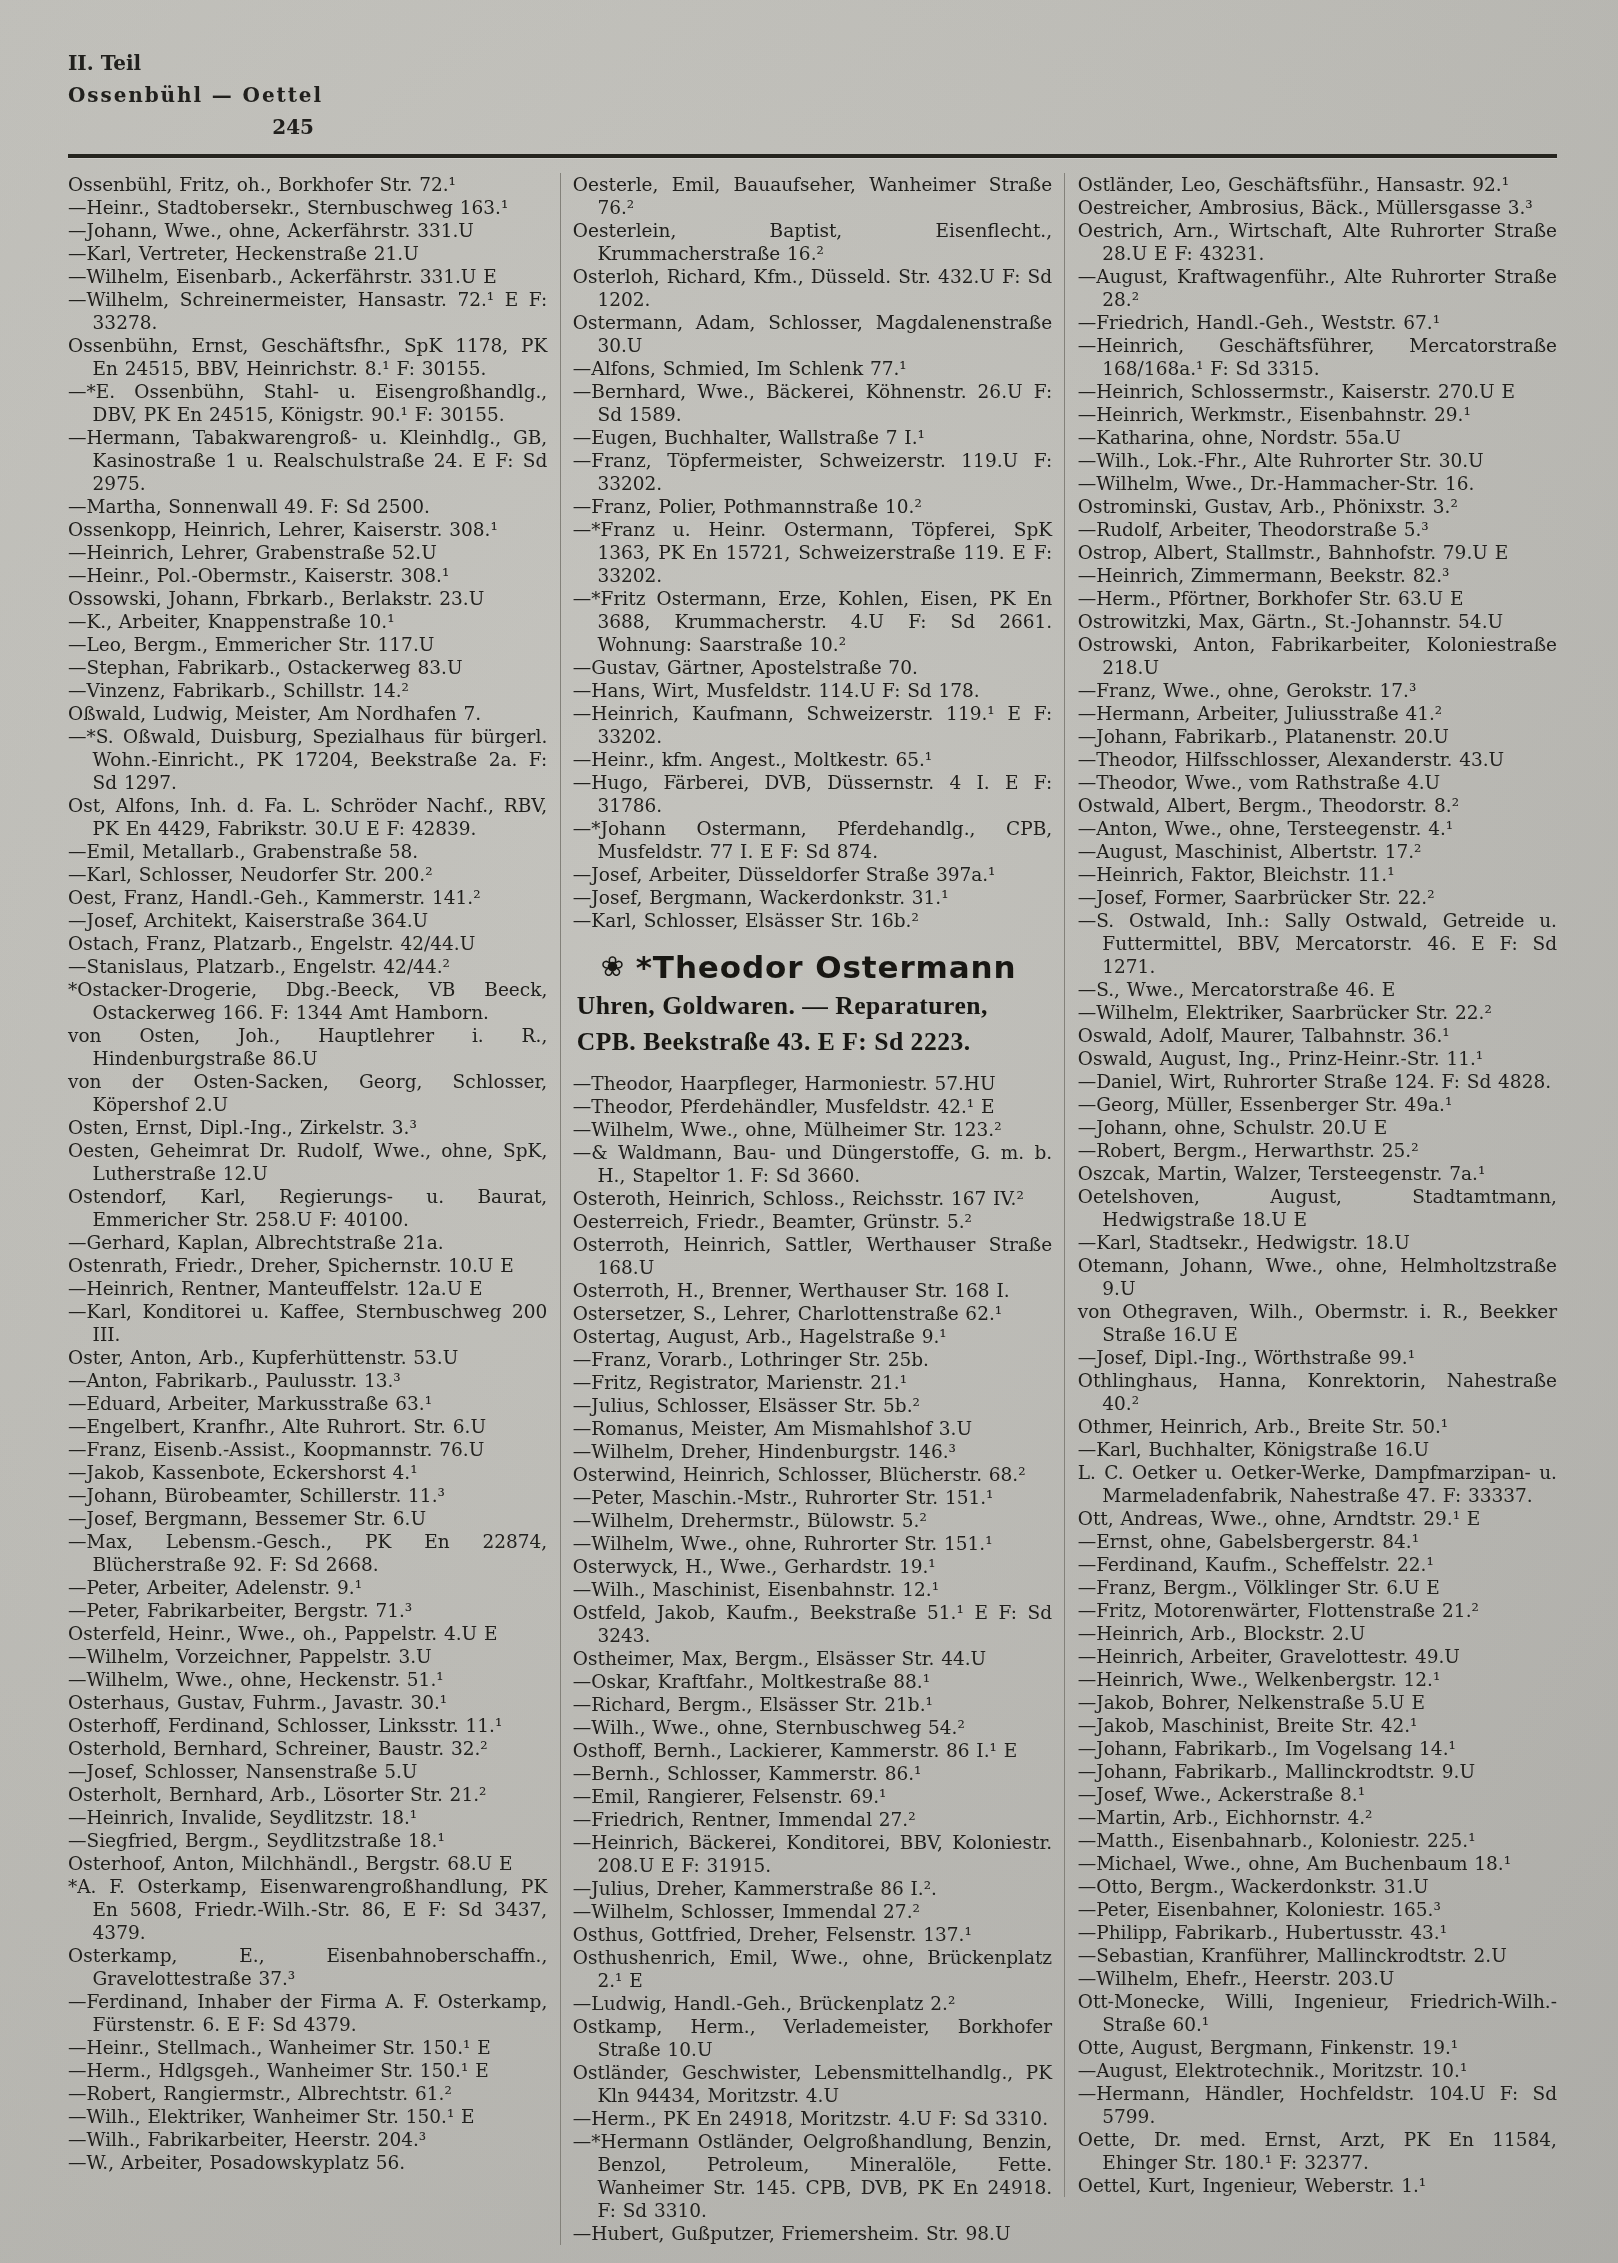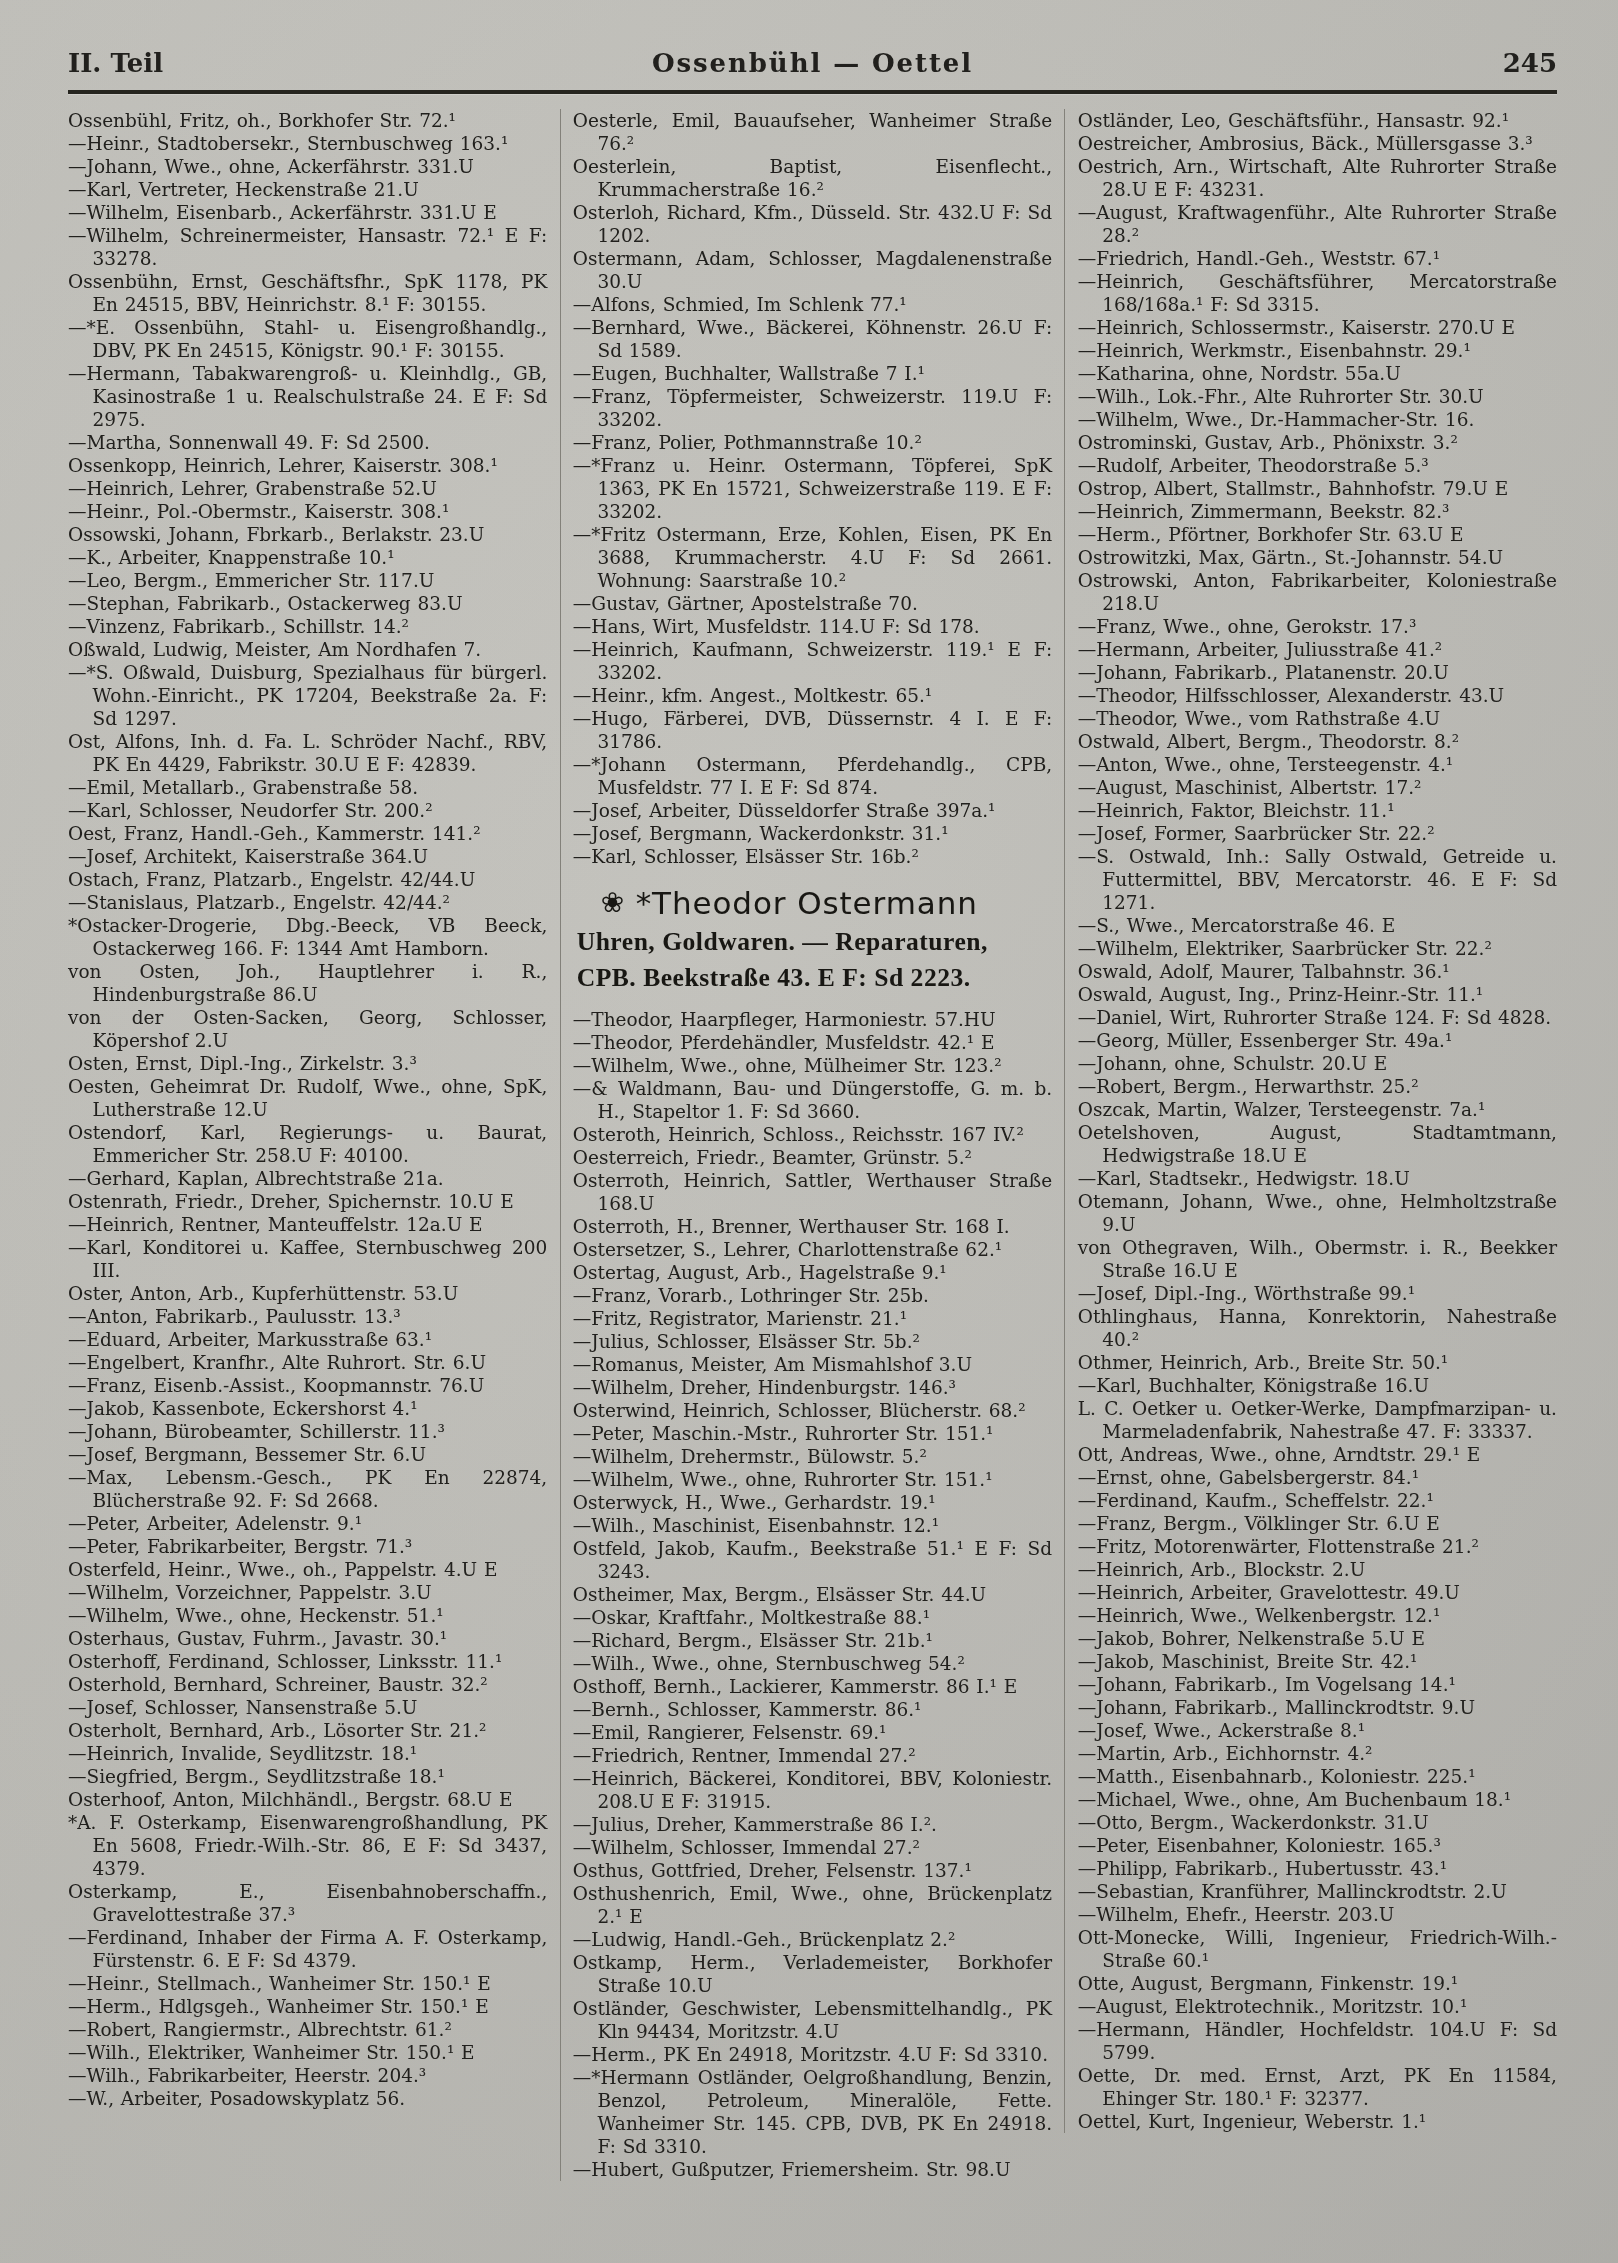--- a/index.html
+++ b/index.html
@@ -11,21 +11,21 @@
     padding:47px 61px 34px 68px;
     background:
       radial-gradient(ellipse 130% 120% at 45% 40%, rgba(255,255,255,.10), rgba(0,0,0,.07)),
       linear-gradient(128deg,#c3c2bc 0%,#bcbbb5 45%,#b2b1ac 100%);
     font-family:"DejaVu Serif", serif;
     color:#21201d;
     overflow:hidden;
   }
   .hdr{
     display:flex;align-items:baseline;
-    font-weight:bold;font-size:26px;line-height:32px;
+    font-weight:bold;font-size:20px;line-height:32px;flex-direction:column;
   }
   .hdr-part{width:246px;}
   .hdr-title{flex:1;text-align:center;letter-spacing:1.9px;}
   .hdr-num{width:246px;text-align:right;}
   .hdr-rule{height:3.8px;background:#26251f;margin-top:11.4px;box-shadow:0 0.9px 0 rgba(255,255,255,.25);}
   .columns{display:flex;margin-top:15px;align-items:flex-start;}
   .col{flex:1;min-width:0;padding:0 12.3px;}
   .col:first-child{padding-left:0;}
   .col:last-child{padding-right:0;}
   .col + .col{border-left:0.9px solid #83817a;}
@@ -38,21 +38,21 @@
     text-align:justify;
     word-spacing:0.9px;
   }
   .ad{
     margin:17px 0 15px 0;
     font-family:"DejaVu Sans", sans-serif;
     color:#181713;
   }
   .ad-name-row{display:flex;align-items:center;gap:11.4px;padding-left:28px;}
   .ad-orn{font-size:28px;line-height:28px;}
-  .ad-name{font-size:31px;font-weight:normal;letter-spacing:0.9px;white-space:nowrap;}
+  .ad-name{font-size:31px;font-weight:bold;letter-spacing:0.9px;white-space:nowrap;}
   .ad-line{font-size:25.6px;font-weight:bold;letter-spacing:0.5px;margin-top:5.7px;padding-left:3.8px;font-family:Liberation Serif, serif;}
 </style>
 </head>
 <body>
 
 <div class="page">
   <header class="hdr">
     <span class="hdr-part">II. Teil</span>
     <span class="hdr-title">Ossenbühl  —  Oettel</span>
     <span class="hdr-num">245</span>

